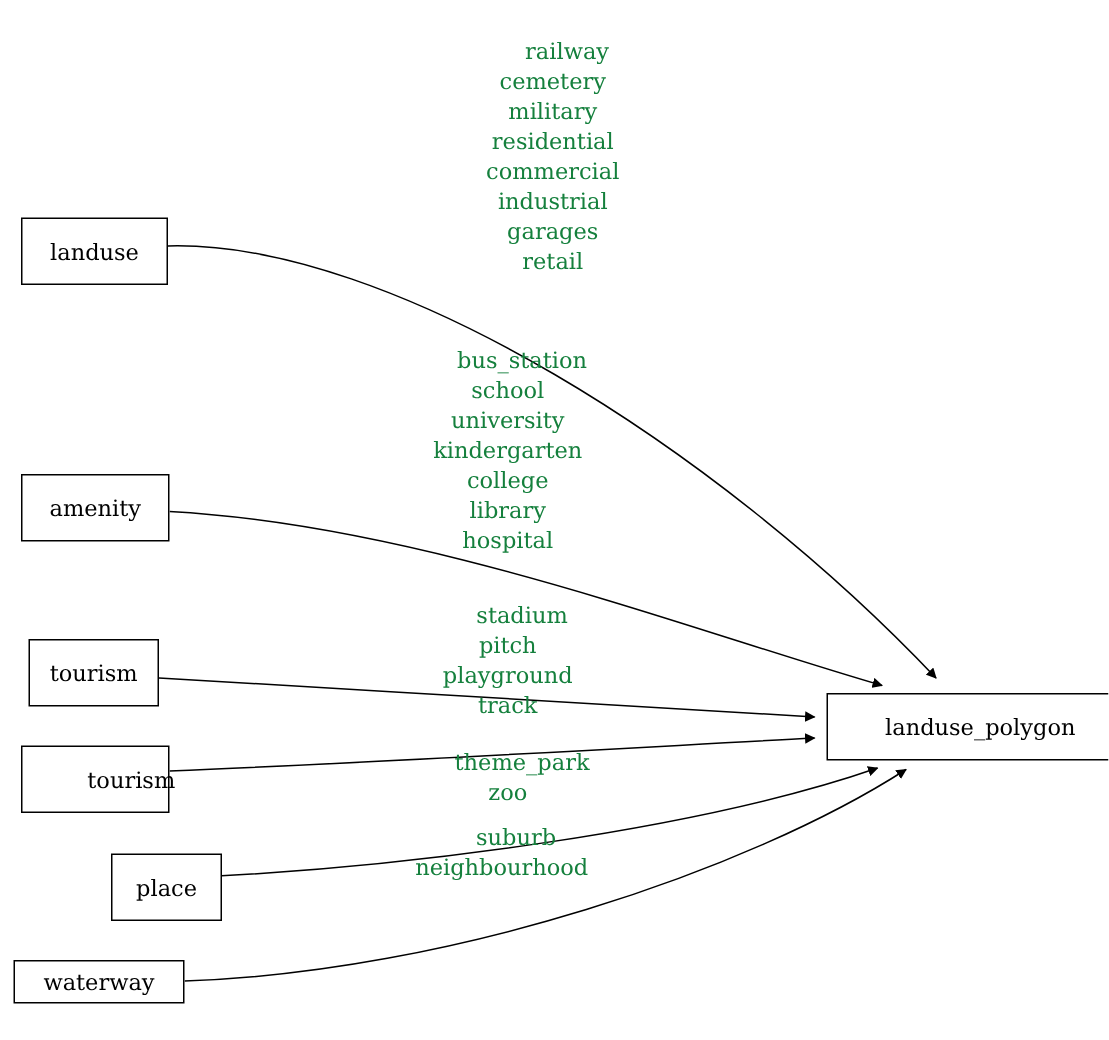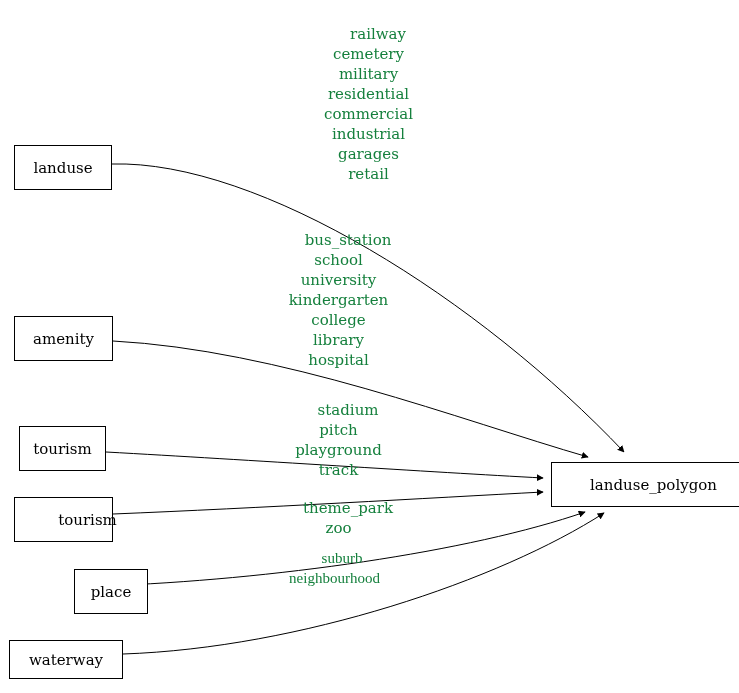--- a/index.html
+++ b/index.html
@@ -82,21 +82,21 @@
   </div>
 
   <div class="node" style="left:14px; top:497px; width:99px; height:45px;padding-left:48px;">
     <span>tourism</span>
   </div>
 
   <div class="node" style="left:26px; top:569px; width:74px; height:45px;margin-left:48px;">
     <span>place</span>
   </div>
 
-  <div class="node" style="left:9px; top:640px; width:114px; height:39px;text-align:center;">
+  <div class="node" style="left:9px; top:640px; width:114px; height:29px;text-align:center;">
     <span>waterway</span>
   </div>
 
   <div class="node" style="left:551px; top:462px; width:205px; height:45px;">
     <span>landuse_polygon</span>
   </div>
 
   <div class="edge-label" style="left:240px; top:4px; width:257px;">
     <span>railway
 cemetery
@@ -123,19 +123,19 @@
 pitch
 playground
 track</span>
   </div>
 
   <div class="edge-label" style="left:210px; top:478px; width:257px;">
     <span>theme_park
 zoo</span>
   </div>
 
-  <div class="edge-label" style="left:206px; top:528px; width:257px;font-family:Liberation Serif, serif;">
+  <div class="edge-label" style="left:206px; top:528px; width:257px;">
     <span>suburb
 neighbourhood</span>
   </div>
 
 
 </div>
 
 </body></html>

